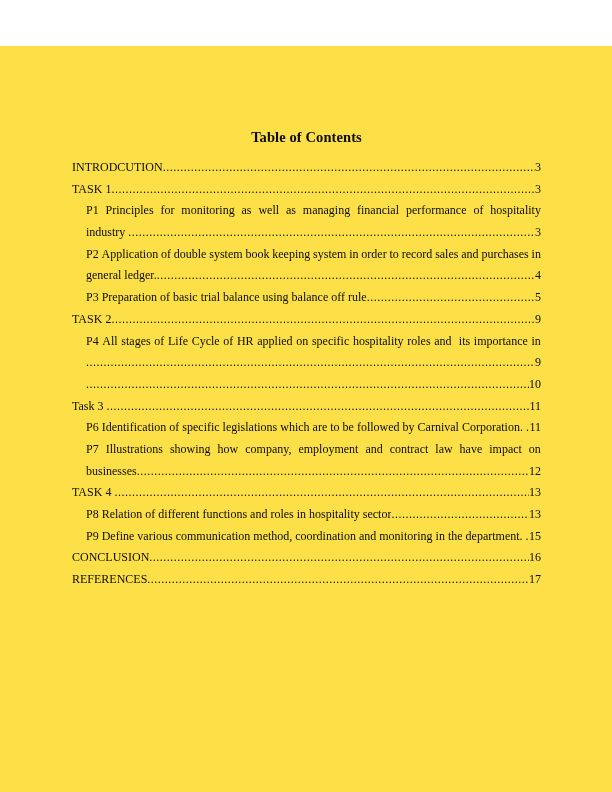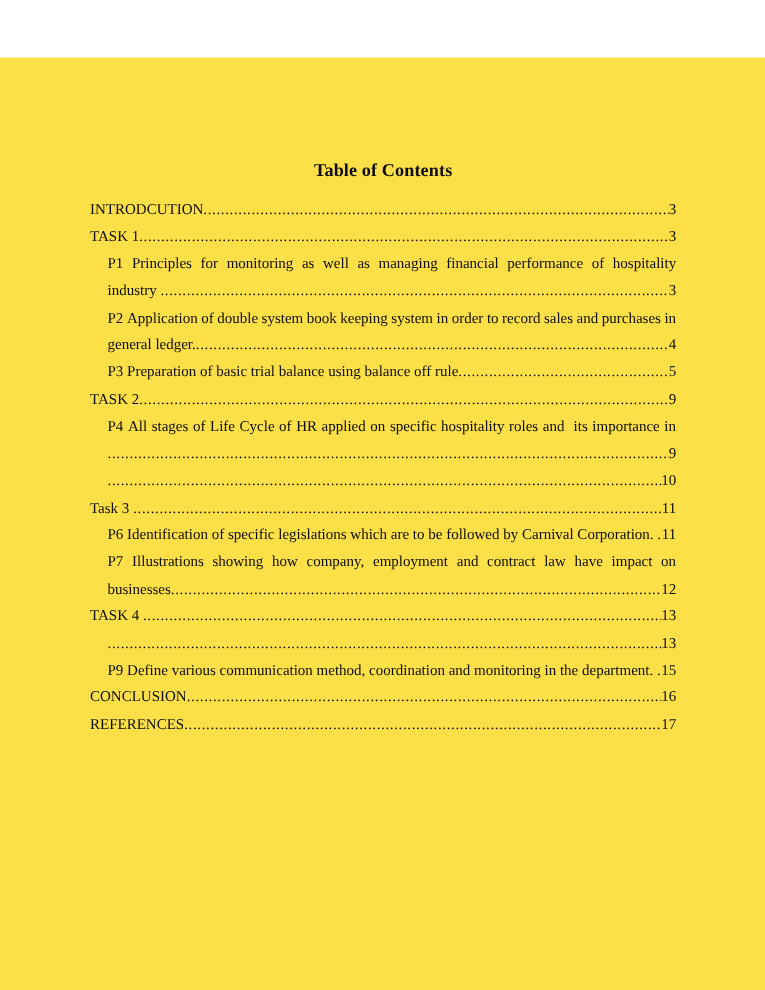--- a/index.html
+++ b/index.html
@@ -233,20 +233,21 @@
         </div>
         <div class="toc-entry lvl0">
           <div class="toc-line lline">
             <span class="t">TASK 4&nbsp;</span>
             <span class="leader">....................................................................................................................................................................................................................................................................</span>
             <span class="pg">13</span>
           </div>
         </div>
         <div class="toc-entry lvl1">
           <div class="toc-line lline">
+            <span class="t">P8 Relation of different functions and roles in hospitality sector</span>
             <span class="leader">....................................................................................................................................................................................................................................................................</span>
             <span class="pg">13</span>
           </div>
         </div>
         <div class="toc-entry lvl1">
           <div class="toc-line lline">
             <span class="t">P9 Define various communication method, coordination and monitoring in the department.&nbsp;</span>
             <span class="leader">....................................................................................................................................................................................................................................................................</span>
             <span class="pg">15</span>
           </div>

